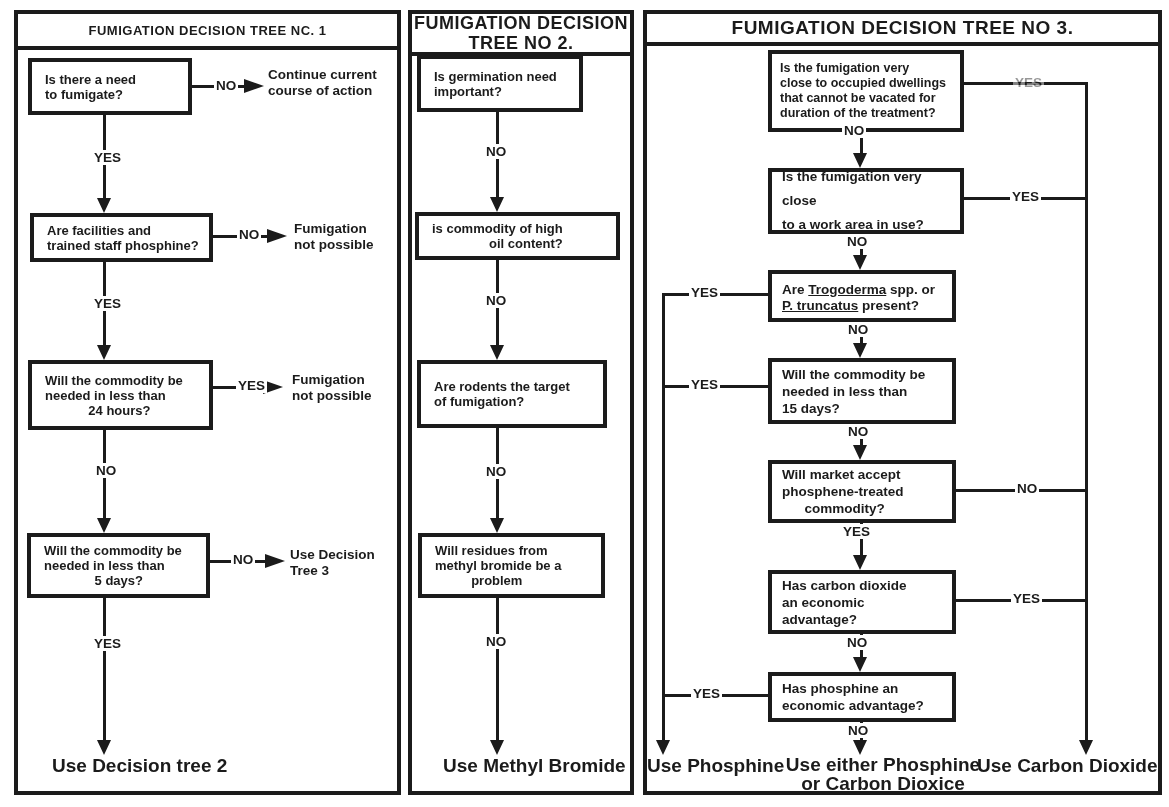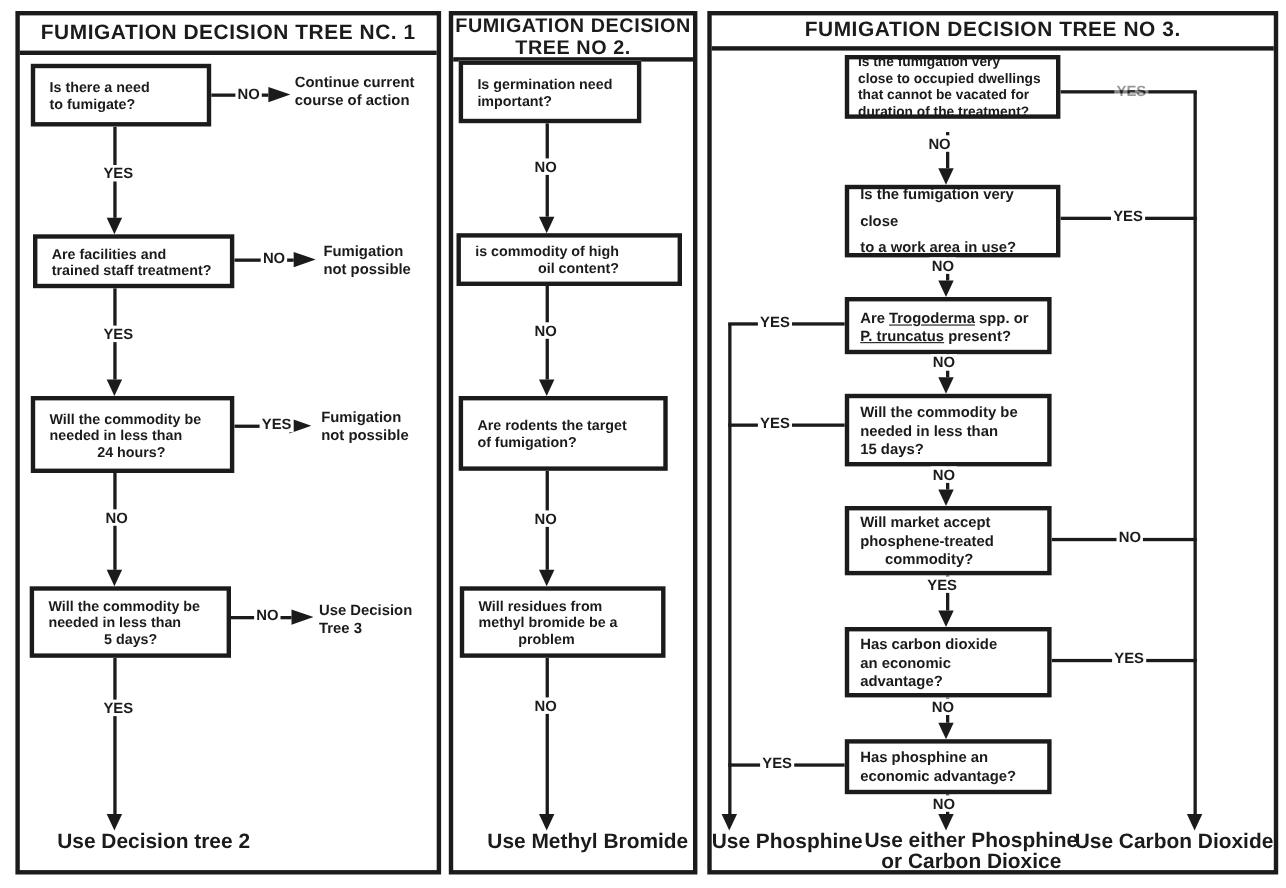--- a/index.html
+++ b/index.html
@@ -35,36 +35,36 @@
   .final{position:absolute;font-weight:700;font-size:19px;white-space:pre-line;}
   .u{text-decoration:underline;}
   .faded{opacity:.45;}
 </style>
 </head>
 <body>
 
 <div class="canvas">
 
   <div class="panel" style="left:14px;top:10px;width:387px;height:785px;">
-    <div class="ptitle" style="height:36px;font-size:19px;">FUMIGATION DECISION TREE NC. 1</div>
+    <div class="ptitle" style="height:36px;font-size:13px;">FUMIGATION DECISION TREE NC. 1</div>
   </div>
 
   <div class="qbox" style="left:28px;top:58px;width:164px;height:57px;">Is there a need
 to fumigate?</div>
   <div class="hl" style="left:192px;top:85px;width:52px;"></div>
   <div class="lbl" style="left:214px;top:78px;">NO</div>
   <div class="ahr" style="left:244px;top:79px;"></div>
   <div class="rtext" style="left:268px;top:67px;">Continue current
 course of action</div>
   <div class="vl" style="left:103px;top:115px;height:83px;"></div>
   <div class="lbl" style="left:92px;top:150px;">YES</div>
   <div class="ahd" style="left:97px;top:198px;"></div>
 
   <div class="qbox" style="left:30px;top:213px;width:183px;height:49px;">Are facilities and
-trained staff treatment?</div>
+trained staff phosphine?</div>
   <div class="hl" style="left:213px;top:235px;width:54px;"></div>
   <div class="lbl" style="left:237px;top:227px;">NO</div>
   <div class="ahr" style="left:267px;top:229px;"></div>
   <div class="rtext" style="left:294px;top:221px;">Fumigation
 not possible</div>
   <div class="vl" style="left:103px;top:262px;height:83px;"></div>
   <div class="lbl" style="left:92px;top:296px;">YES</div>
   <div class="ahd" style="left:97px;top:345px;"></div>
 
   <div class="qbox" style="left:28px;top:360px;width:185px;height:70px;">Will the commodity be
@@ -126,21 +126,21 @@
   <div class="panel" style="left:643px;top:10px;width:519px;height:785px;">
     <div class="ptitle" style="height:32px;font-size:19px;">FUMIGATION DECISION TREE NO 3.</div>
   </div>
 
   <div class="vl" style="left:1085px;top:83px;height:657px;"></div>
   <div class="ahd" style="left:1079px;top:740px;"></div>
 
   <div class="vl" style="left:662px;top:294px;height:446px;"></div>
   <div class="ahd" style="left:656px;top:740px;"></div>
 
-  <div class="qbox" style="left:768px;top:50px;width:196px;height:58px;font-size:12.5px;line-height:15px;padding-left:8px;">Is the fumigation very
+  <div class="qbox" style="left:768px;top:50px;width:196px;height:82px;font-size:12.5px;line-height:15px;padding-left:8px;">Is the fumigation very
 close to occupied dwellings
 that cannot be vacated for
 duration of the treatment?</div>
   <div class="hl" style="left:964px;top:82px;width:124px;"></div>
   <div class="lbl faded" style="left:1013px;top:75px;">YES</div>
   <div class="vl" style="left:860px;top:120px;height:33px;"></div>
   <div class="lbl" style="left:842px;top:123px;">NO</div>
   <div class="ahd" style="left:853px;top:153px;"></div>
 
   <div class="qbox" style="left:768px;top:168px;width:196px;height:66px;font-size:13.5px;line-height:24px;padding-left:10px;">Is the fumigation very close

